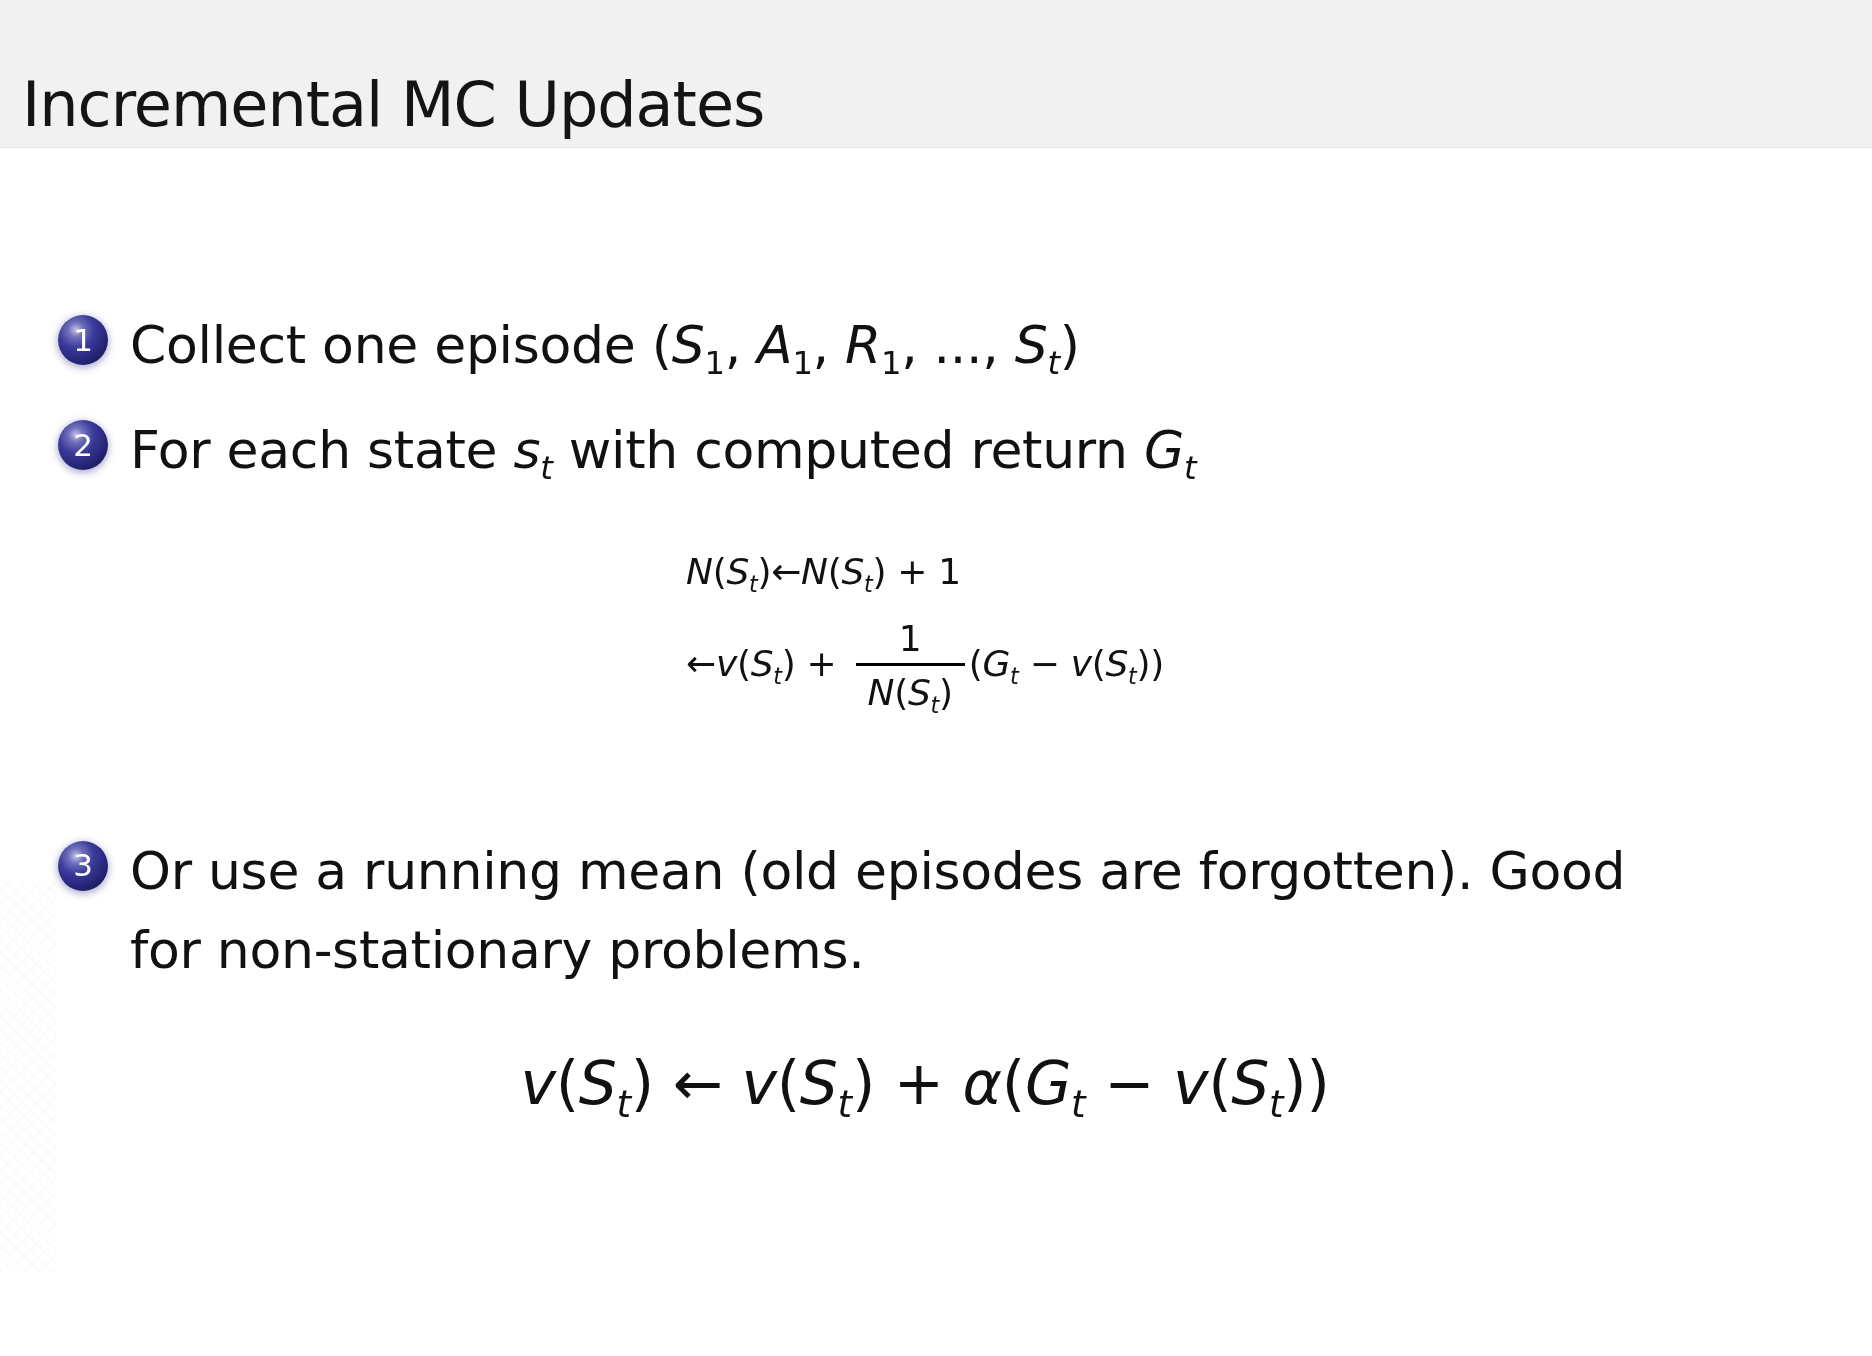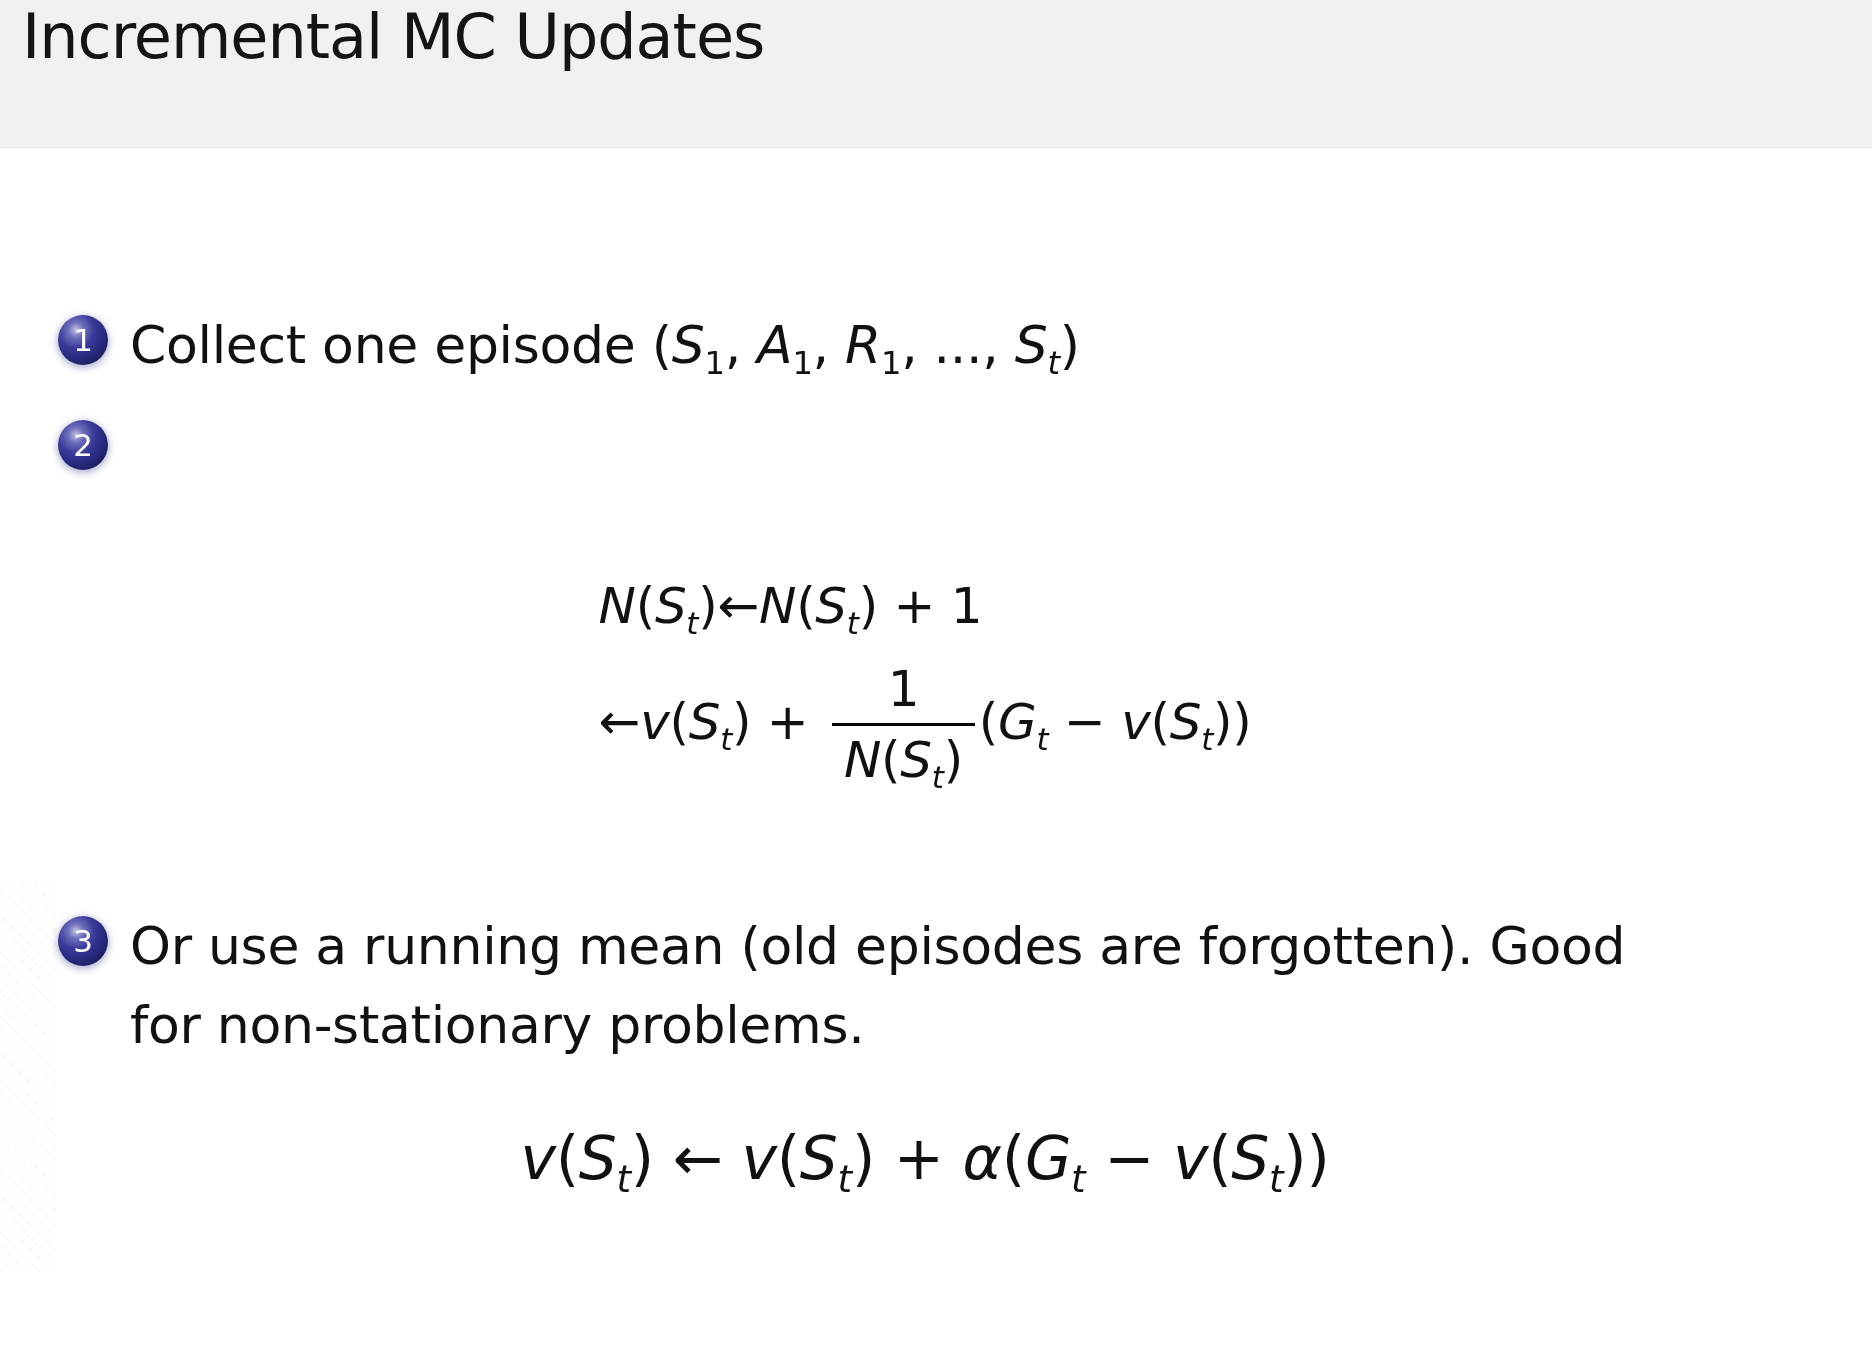--- a/index.html
+++ b/index.html
@@ -11,21 +11,21 @@
     overflow: hidden;
   }
   .slide { position: relative; width: 1872px; height: 1356px; }
 
   
   .titlebar {
     box-sizing: border-box;
     width: 100%; height: 148px;
     background: #f1f1f1;
     border-bottom: 1px solid #e6e6e6;
-    display: flex; align-items: flex-start;
+    display: flex; align-items: flex-end;
     padding: 0 0 6px 22px;
   }
   .titlebar h1 {
     margin: 0;
     font-size: 62px;
     font-weight: 400;
     letter-spacing: -1px;
     color: #141414;
   }
 
@@ -64,22 +64,22 @@
     letter-spacing: -0.3px;
     max-width: 1560px;
   }
 
   
   .math i, .item-text i { font-style: italic; }
   sub { font-size: 0.62em; line-height: 0; }
 
   .eq-align {
     display: table;
-    margin: 107px auto 0 auto;
-    font-size: 50px;
+    margin: 61px auto 0 auto;
+    font-size: 36px;
     letter-spacing: -0.3px;
   }
   .eq-lhs, .eq-rhs { display: table-cell; }
   .eq-lhs { text-align: right; }
   .eq-rhs { text-align: left; }
   .eq-row-2 .eq-lhs, .eq-row-2 .eq-rhs { padding-top: 26px; }
 
   .frac {
     display: inline-flex;
     flex-direction: column;
@@ -127,20 +127,21 @@
       <span class="ball">
         <span>1</span>
       </span>
       <span class="item-text">Collect one episode (<i>S</i><sub>1</sub>, <i>A</i><sub>1</sub>, <i>R</i><sub>1</sub>, ..., <i>S</i><sub><i>t</i></sub>)</span>
     </div>
 
     <div class="item item-2">
       <span class="ball">
         <span>2</span>
       </span>
+      <span class="item-text">For each state <i>s</i><sub><i>t</i></sub> with computed return <i>G</i><sub><i>t</i></sub></span>
     </div>
 
     <div class="eq-align math">
       <div class="eq-row eq-row-1">
         <span class="eq-lhs"><i>N</i>(<i>S</i><sub><i>t</i></sub>)</span>
         <span class="eq-rhs">←<i>N</i>(<i>S</i><sub><i>t</i></sub>) + 1</span>
       </div>
       <div class="eq-row eq-row-2">
         <span class="eq-rhs">←<i>v</i>(<i>S</i><sub><i>t</i></sub>) + <span class="frac">
               <span class="num">1</span>

